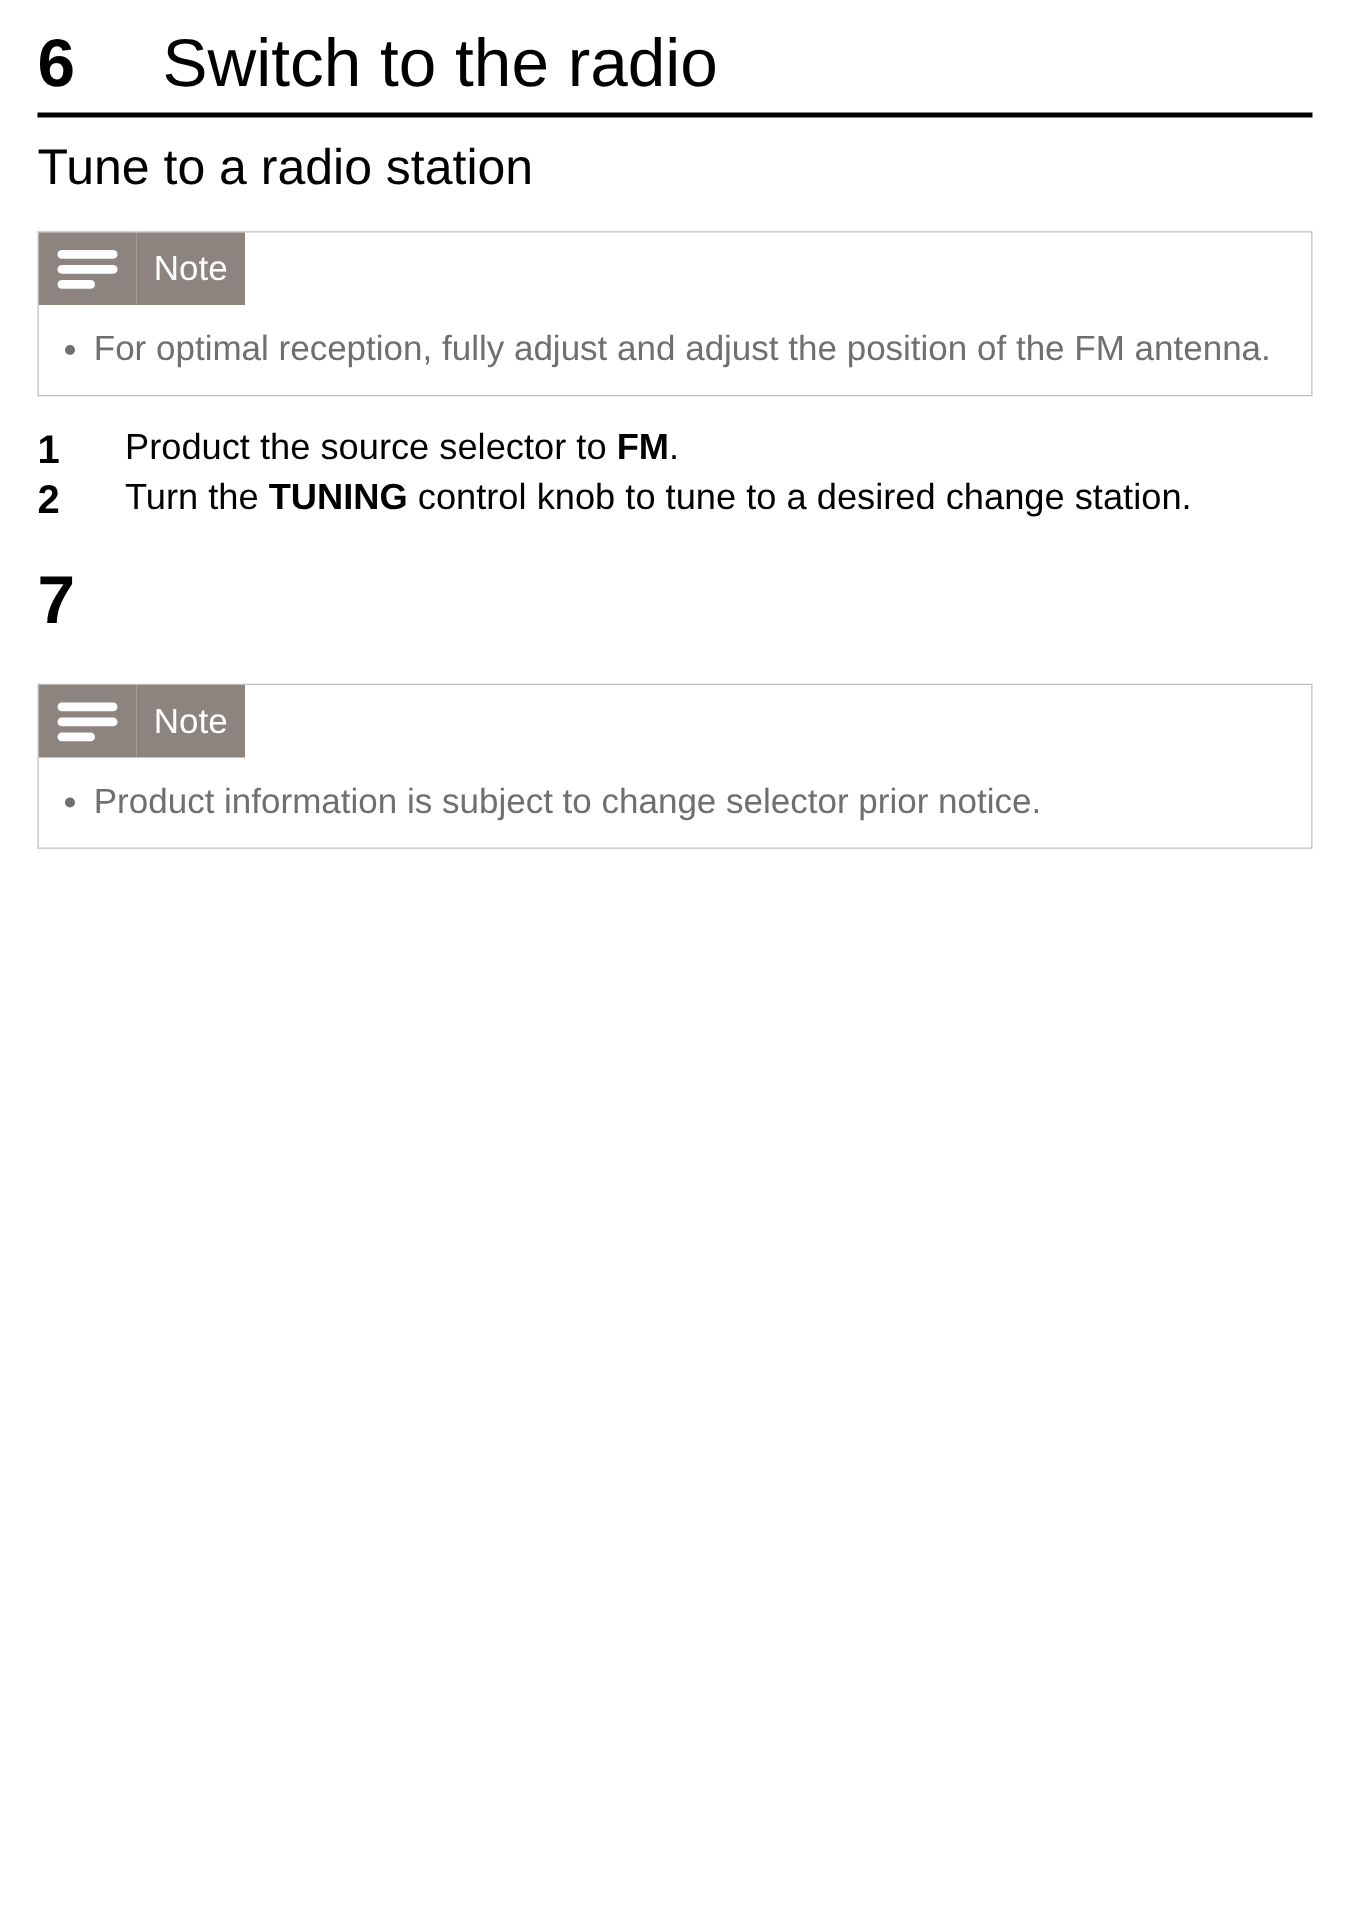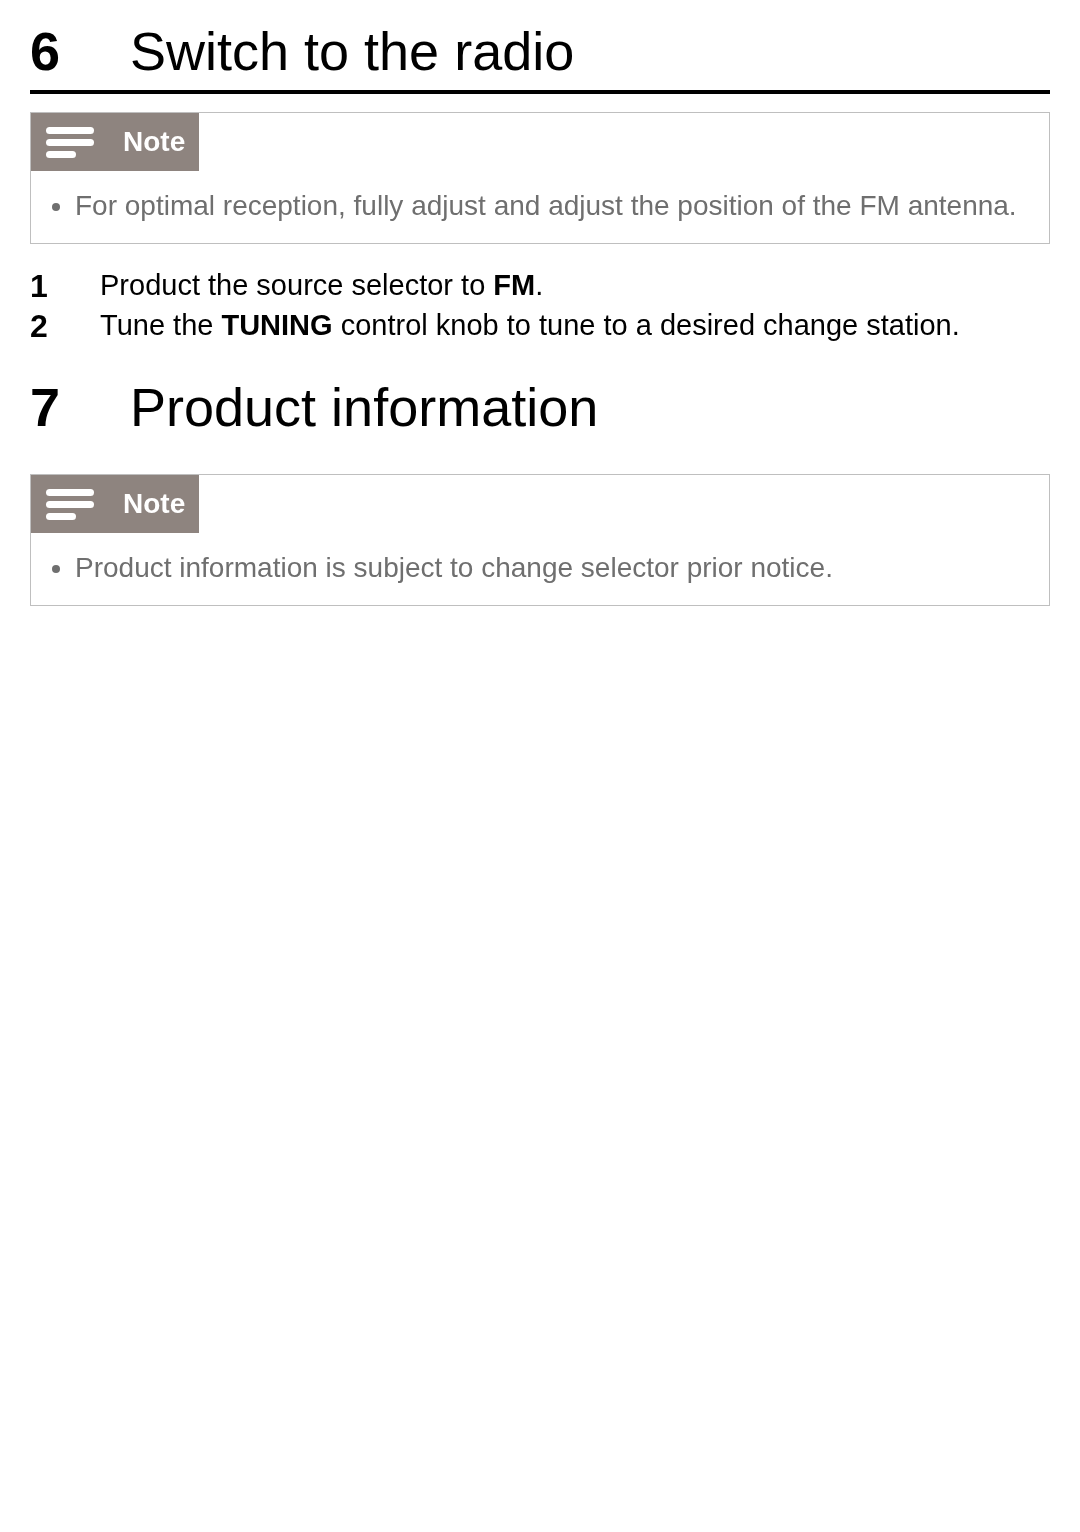--- a/index.html
+++ b/index.html
@@ -40,21 +40,20 @@
     font-weight: 400;
     margin: 0 0 28px 0;
   }
   .note-box {
     border: 1px solid #bfbfbf;
     margin: 0 0 22px 0;
   }
   .note-header {
     display: flex;
     align-items: flex-start;
-    font-weight: bold;
   }
   .note-icon-cell {
     background: #8e847f;
     width: 78px;
     height: 58px;
     display: flex;
     align-items: center;
     justify-content: center;
     flex-shrink: 0;
   }
@@ -110,20 +109,21 @@
 <body>
 
 <div class="page">
 
   <div class="h1-row">
     <div class="h1-num">6</div>
     <div class="h1-title">Switch to the radio</div>
   </div>
   <hr class="h1-rule">
 
+  <div class="h2">Tune to a radio station</div>
 
   <div class="note-box">
     <div class="note-header">
       <div class="note-icon-cell">
         <svg class="note-icon-svg" width="52" height="38" viewBox="0 0 52 38">
           <rect x="2" y="4" width="48" height="7" rx="3.5" fill="#ffffff"></rect>
           <rect x="2" y="16" width="48" height="7" rx="3.5" fill="#ffffff"></rect>
           <rect x="2" y="28" width="30" height="7" rx="3.5" fill="#ffffff"></rect>
         </svg>
       </div>
@@ -139,28 +139,27 @@
   <div class="steps">
     <div class="step-row">
       <div class="step-num">1</div>
       <div class="step-text">
         <span>Product the source selector to </span><b>FM</b><span>.</span>
       </div>
     </div>
     <div class="step-row">
       <div class="step-num">2</div>
       <div class="step-text">
-        <span>Tune the </span><b>TUNING</b><span> control knob to tune to a desired change station.</span>
+        <span>Turn the </span><b>TUNING</b><span> control knob to tune to a desired change station.</span>
       </div>
     </div>
   </div>
 
   <div class="h1-row" style="margin-top:10px;">
     <div class="h1-num">7</div>
-    <div class="h1-title">Product information</div>
   </div>
   <hr class="h1-rule" style="border:none;margin:0 0 28px 0;">
 
   <div class="note-box">
     <div class="note-header">
       <div class="note-icon-cell">
         <svg class="note-icon-svg" width="52" height="38" viewBox="0 0 52 38">
           <rect x="2" y="4" width="48" height="7" rx="3.5" fill="#ffffff"></rect>
           <rect x="2" y="16" width="48" height="7" rx="3.5" fill="#ffffff"></rect>
           <rect x="2" y="28" width="30" height="7" rx="3.5" fill="#ffffff"></rect>

